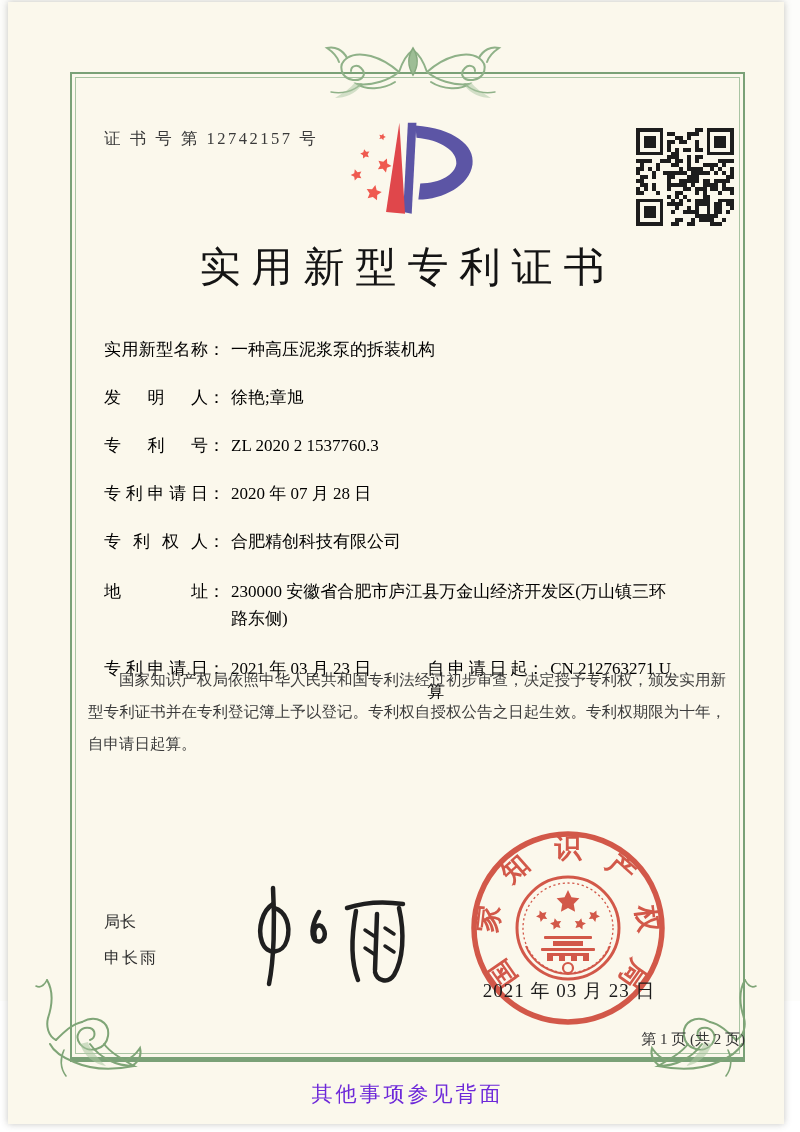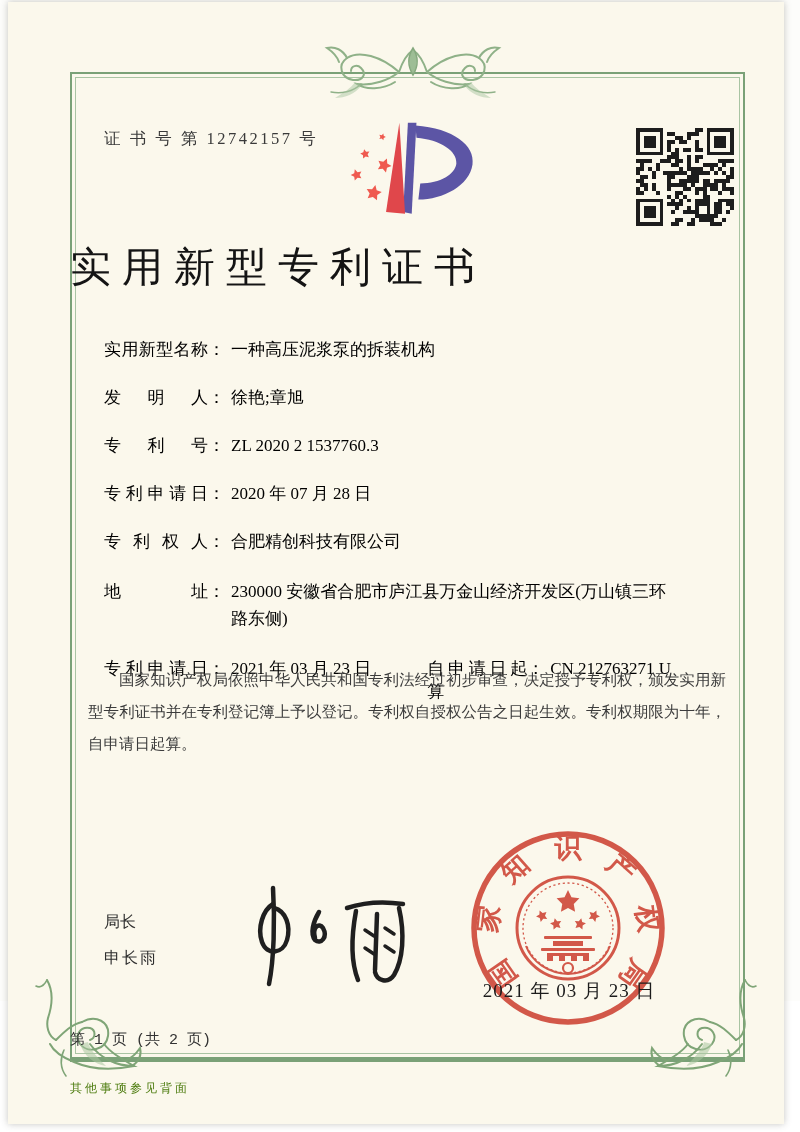--- a/index.html
+++ b/index.html
@@ -13,21 +13,21 @@
   .frame { position:absolute; left:62px; top:70px; width:675px; height:990px;
            border:2.5px solid #7aa177; border-bottom-width:5px; }
   .frame::before { content:""; position:absolute; inset:3px; border:1px solid #a9c4a3; }
 
   .ornament { position:absolute; }
 
   .cert-no { position:absolute; left:96px; top:126px; font-size:16.5px; letter-spacing:2.5px; color:#3a3a3a; }
   .logo { position:absolute; left:322px; top:108px; width:152px; height:126px; }
   .qr { position:absolute; left:628px; top:126px; width:98px; height:98px; fill:#1d1d1d; }
 
-  .title { position:absolute; left:62px; top:238px; width:675px; 
+  .title { position:absolute; left:62px; top:238px; width:675px; text-align:center;
            font-size:41px; font-weight:500; letter-spacing:11px; color:#141414; }
 
   .fields { position:absolute; left:96px; top:336px; right:56px; font-size:17px; color:#000000; }
   .row { display:flex; margin-bottom:25px; line-height:23px; }
   .lab { width:104px; text-align:justify; text-align-last:justify; flex:none; }
   .colon { flex:none; padding-right:6px; }
   .val { flex:1; }
   .addr .val { flex:none; width:445px; line-height:27px; }
   .addr { line-height:27px; }
   .lab5 { margin-left:56px; width:100px; }
@@ -41,24 +41,24 @@
   .sig-block .t2 { margin-top:15px; letter-spacing:2px; }
   .signature { position:absolute; left:205px; top:876px; width:205px; height:118px;
                stroke:#1f1f1f; stroke-width:4.5; fill:none; stroke-linecap:round; }
 
   .seal { position:absolute; left:453px; top:819px; width:214px; height:214px; opacity:.88; }
   .seal .ink { stroke:#cd4233; }
   #seal-chars text { font:700 27px "Liberation Serif","DejaVu Serif",serif; fill:#cd4233; }
   .seal-date { position:absolute; left:458px; top:976px; width:206px; text-align:center;
                font-size:19px; color:#1c1c1c; letter-spacing:1px; z-index:5; }
 
-  .page-no { position:absolute; left:62px; top:1028px; width:675px; text-align:left;
-             font-size:15px; color:#333;font-family:Liberation Mono, monospace; }
-  .back-note { position:absolute; left:62px; top:1078px; width:675px; 
-               font-size:12px; color:#4d7c0f; letter-spacing:3px; }
+  .page-no { position:absolute; left:62px; top:1028px; width:675px; text-align:right;
+             font-size:15px; color:#333; }
+  .back-note { position:absolute; left:62px; top:1078px; width:675px; text-align:center;
+               font-size:21px; color:#6d28d9; letter-spacing:3px; }
 </style>
 </head>
 <body>
 
 <div class="page">
  <div class="paper">
 
   <div class="frame"></div>
 
   <svg class="ornament" style="left:295px;top:34px" width="220" height="62" viewBox="0 0 220 62">

